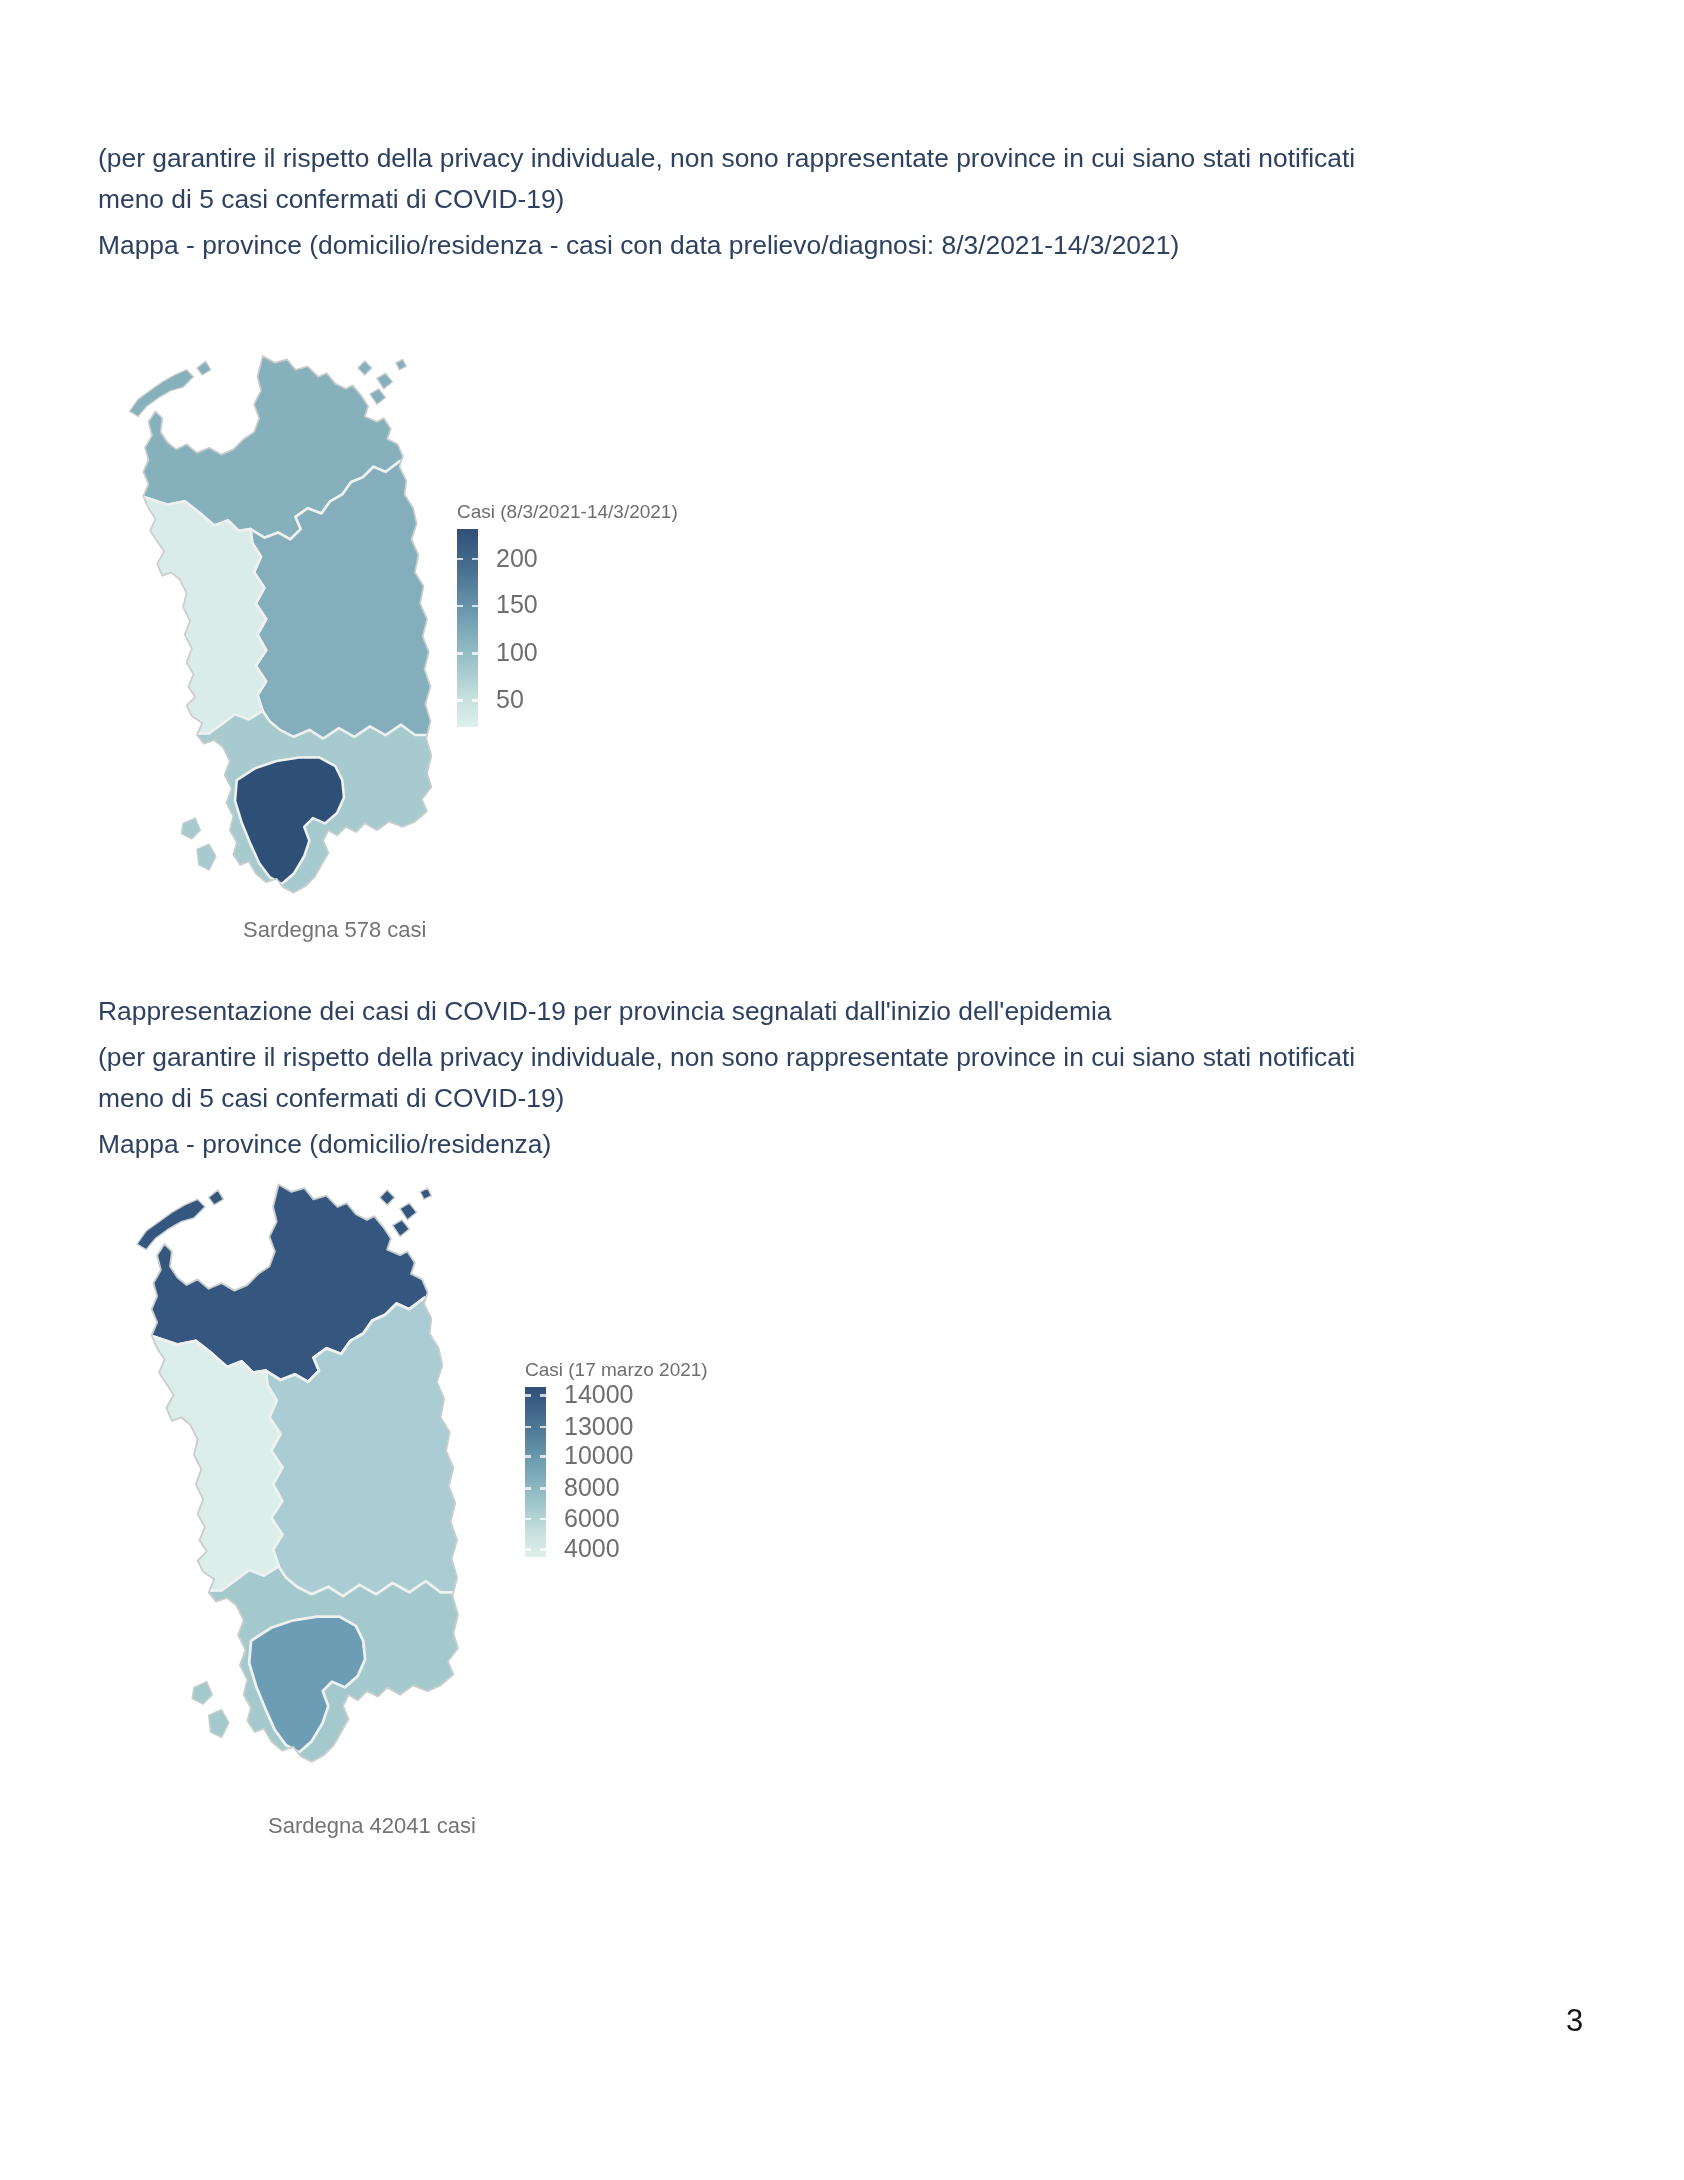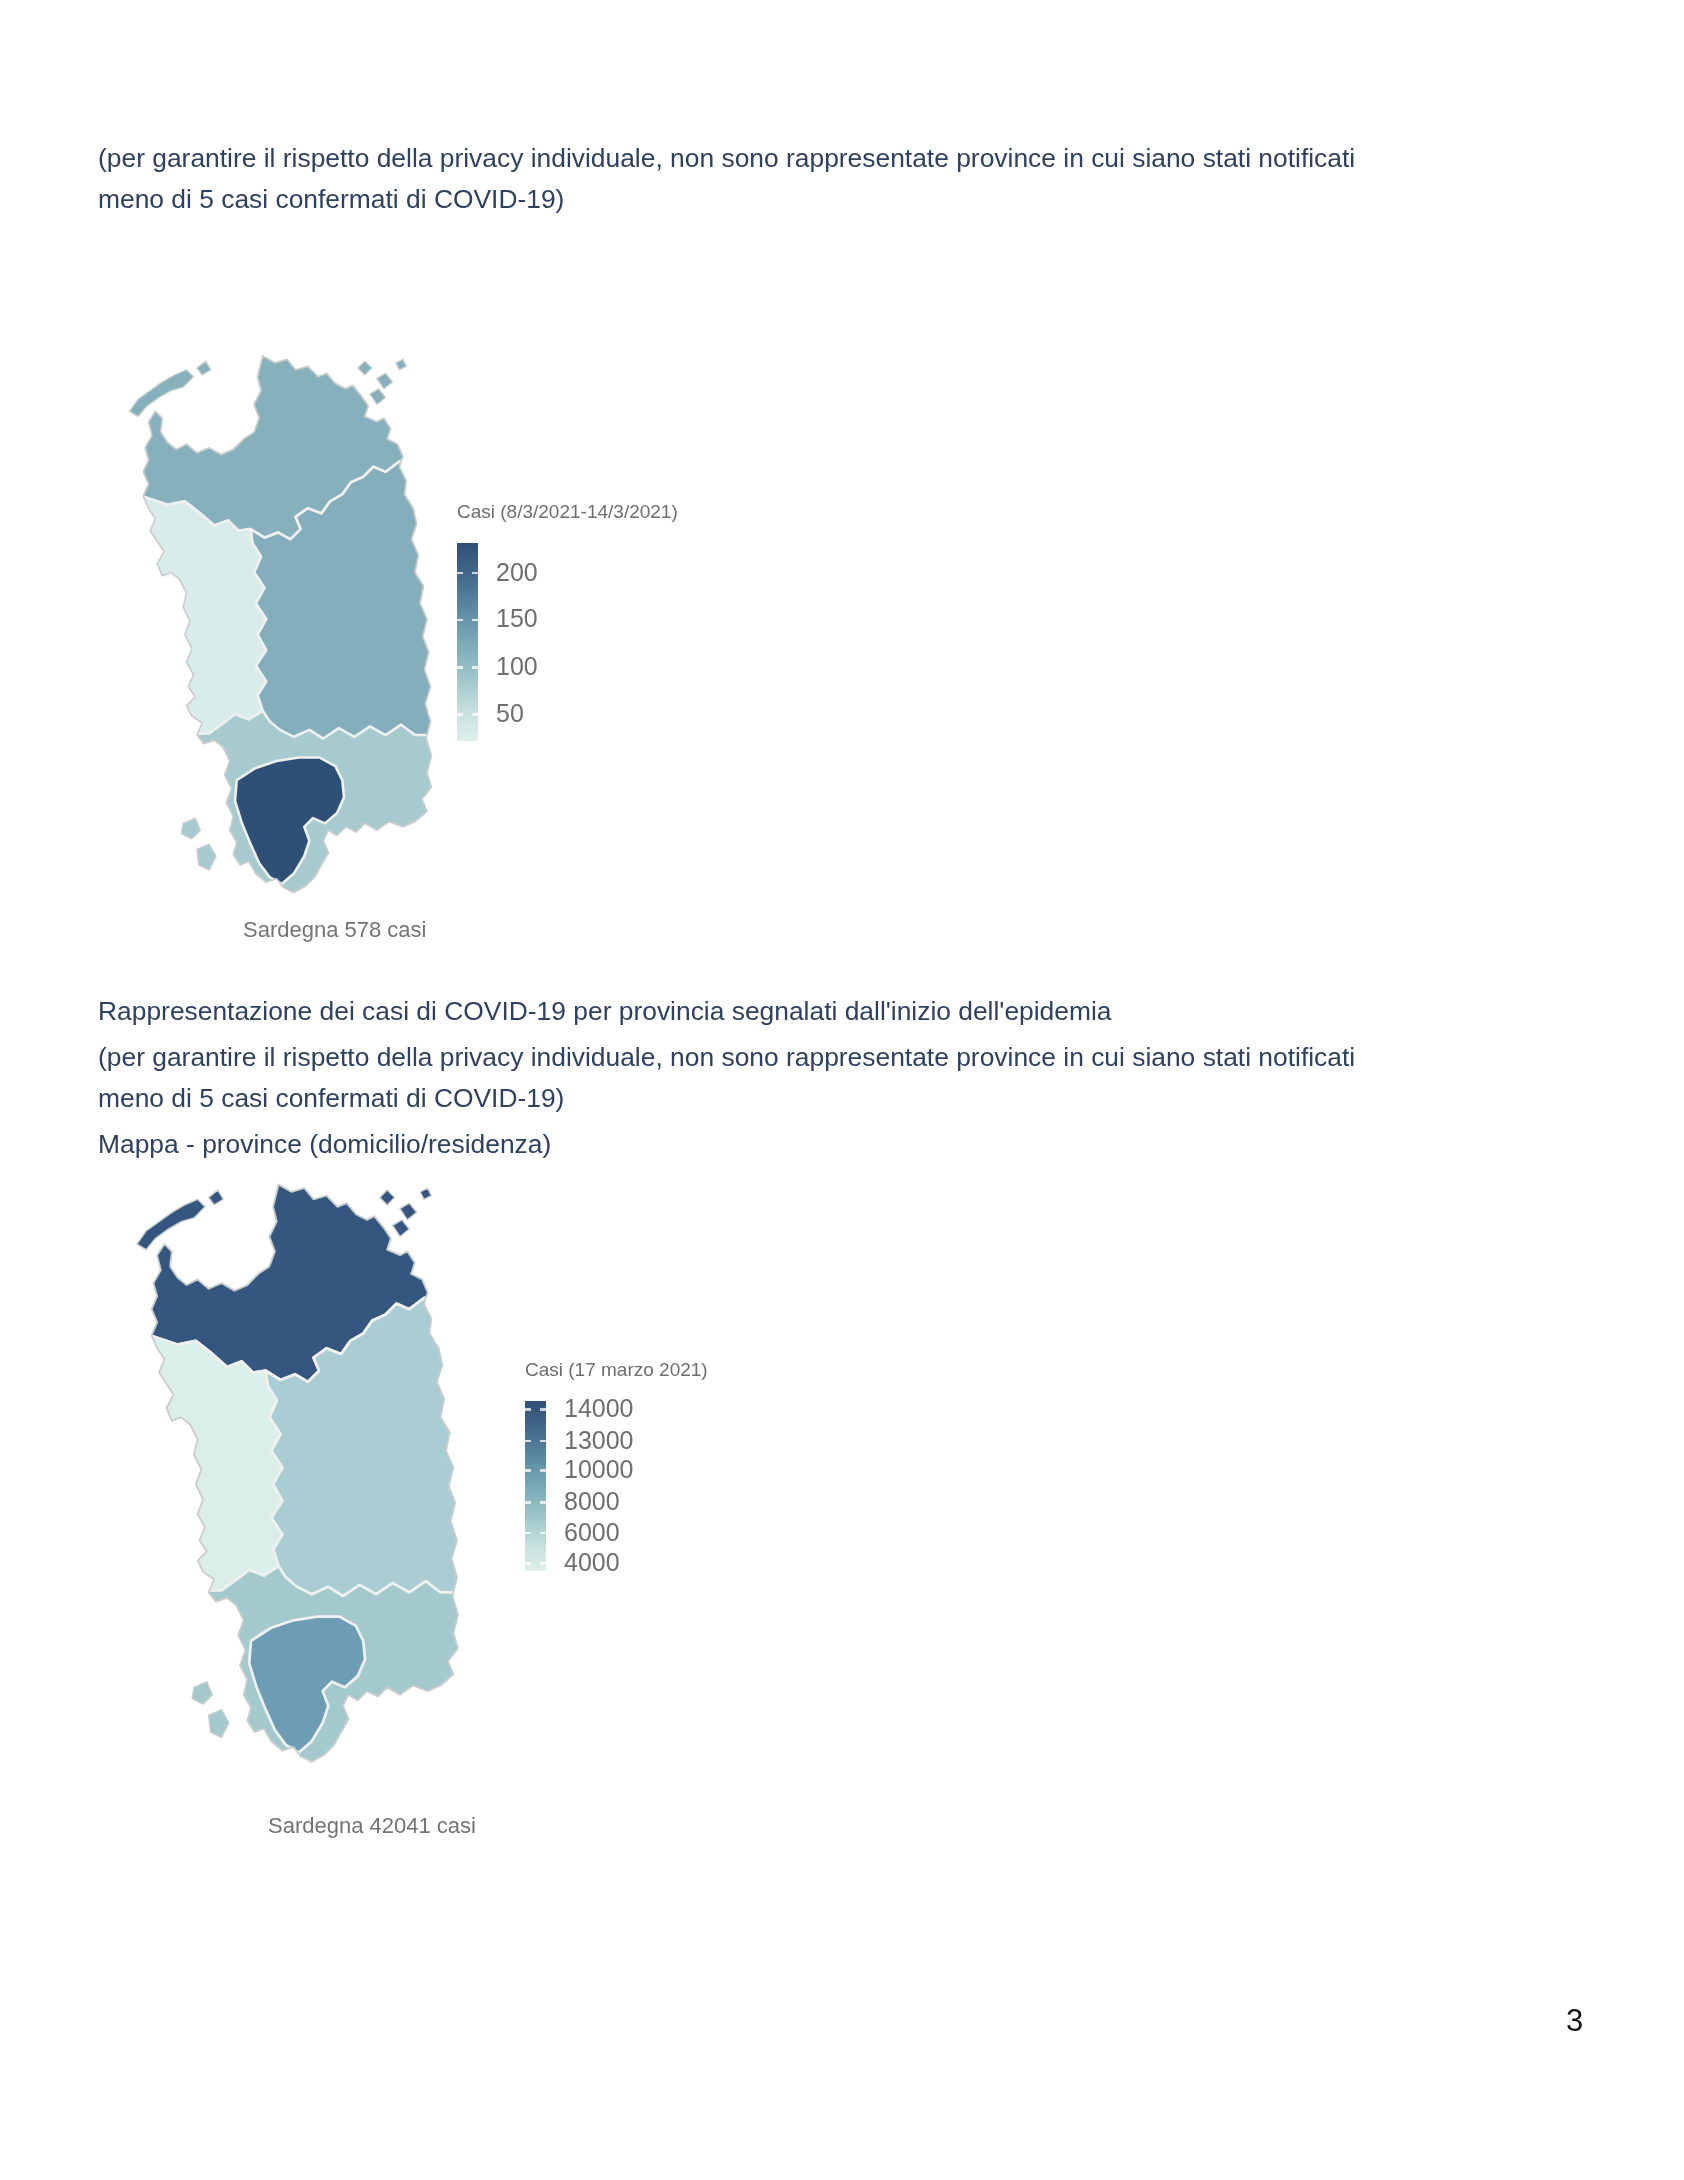--- a/index.html
+++ b/index.html
@@ -13,21 +13,21 @@
   .tb2{top:991px;}
 
   .map-svg{position:absolute;}
   .map1-svg{left:107px;top:349px;}
   .map2-svg{left:113px;top:1177px;}
 
   .legend{position:absolute;}
   .legend1{left:457px;top:496px;}
   .legend2{left:501px;top:1354px;padding-left:24px;}
   .legend-title{font-size:19px;line-height:31px;color:#6e6e6e;white-space:nowrap;}
-  .legend-bar{position:relative;width:21px;margin-top:16px;
+  .legend-bar{position:relative;width:21px;margin-top:2px;
       background:linear-gradient(180deg,#2f4f78 0%,#4a7392 22%,#70a0b2 45%,#9ec6ca 68%,#c8e1de 86%,#def0eb 100%);}
   .legend1 .legend-bar{height:198px;}
   .legend2 .legend-bar{height:170px;}
   .tick{position:absolute;left:0;width:100%;height:0;}
   .notch{position:absolute;top:-0.9px;height:2.6px;width:6px;background:rgba(255,255,255,0.75);}
   .nl{left:0;} .nr{right:0;}
   .tlabel{position:absolute;left:39px;top:0;transform:translateY(-52%);
       font-size:25px;color:#6e6e6e;white-space:nowrap;}
 
   .caption{position:absolute;font-size:22px;color:#737373;white-space:nowrap;}
@@ -36,20 +36,21 @@
 
   .page-number{position:absolute;left:1566px;top:2003px;font-size:31px;color:#141414;}
 </style>
 </head>
 <body>
 
 <div class="page">
 
   <div class="textblock tb1">
     <p><span>(per garantire il rispetto della privacy individuale, non sono rappresentate province in cui siano stati notificati</span><br><span>meno di 5 casi confermati di COVID-19)</span></p>
+    <p>Mappa - province (domicilio/residenza - casi con data prelievo/diagnosi: 8/3/2021-14/3/2021)</p>
   </div>
 
   <svg class="map-svg map1-svg" width="346" height="554" viewBox="0 0 400 640" preserveAspectRatio="none">
     <defs>
       <path id="p-island" d="M180,8 L194,16 L208,12 L218,24 L232,20 L244,32 L254,28 L264,40 L276,46 L284,42 L294,54 L302,66 L298,78 L312,84 L320,80 L328,92 L324,104 L336,110 L342,124 L338,136 L346,152 L344,168 L354,184 L358,202 L352,220 L360,238 L356,258 L366,274 L362,294 L370,312 L365,332 L372,350 L367,370 L374,390 L368,410 L374,430 L369,450 L375,470 L370,490 L375,506 L364,520 L370,534 L356,546 L342,552 L326,546 L312,556 L298,548 L288,558 L276,552 L266,562 L256,556 L250,568 L256,582 L248,596 L240,610 L230,620 L216,628 L204,622 L196,612 L184,616 L172,606 L164,592 L154,596 L146,584 L150,570 L142,556 L146,540 L138,524 L144,508 L136,492 L142,476 L134,460 L124,452 L112,456 L104,446 L110,432 L98,424 L92,412 L102,402 L94,390 L100,376 L92,362 L98,346 L90,330 L96,314 L88,298 L92,282 L84,266 L74,258 L64,262 L58,248 L66,234 L58,222 L50,210 L56,196 L48,184 L42,170 L48,156 L42,142 L48,128 L44,114 L52,100 L48,84 L56,72 L64,80 L62,96 L70,108 L80,116 L92,110 L104,120 L118,114 L132,122 L146,116 L158,104 L170,96 L176,80 L170,64 L178,48 L174,32 Z"></path>
       <path id="p-sassari" d="M0,0 L400,0 L400,130 L352,126 L338,130 L322,142 L308,136 L296,148 L282,154 L272,168 L258,176 L248,190 L232,184 L218,194 L224,208 L212,220 L198,212 L182,218 L166,208 L152,210 L140,198 L124,204 L108,190 L90,176 L70,180 L40,170 L0,166 Z"></path>
       <path id="p-nuoro" d="M166,208 L182,218 L198,212 L212,220 L224,208 L218,194 L232,184 L248,190 L258,176 L272,168 L282,154 L296,148 L308,136 L322,142 L338,130 L352,126 L400,130 L400,446 L356,446 L340,434 L322,446 L304,436 L286,448 L268,438 L250,450 L234,440 L216,448 L200,440 L188,430 L180,418 L174,400 L184,384 L172,366 L184,348 L174,330 L184,312 L172,294 L182,276 L170,258 L178,240 L168,224 Z"></path>
       <path id="p-oristano" d="M0,166 L40,170 L70,180 L90,176 L108,190 L124,204 L140,198 L152,210 L166,208 L168,224 L178,240 L170,258 L182,276 L172,294 L184,312 L174,330 L184,348 L172,366 L184,384 L174,400 L180,418 L164,428 L148,422 L132,434 L118,444 L0,446 Z"></path>
       <path id="p-cagliari" d="M150,498 L172,484 L196,476 L222,472 L246,472 L264,482 L272,498 L274,518 L266,536 L252,548 L238,542 L228,552 L234,568 L228,586 L216,606 L202,618 L188,610 L176,594 L166,572 L156,548 L148,522 Z"></path>
       <path id="p-isl-north" d="M26,72 L36,58 L50,48 L64,38 L78,30 L92,24 L100,32 L88,44 L74,48 L60,56 L46,66 L36,78 Z M104,22 L114,14 L120,24 L110,30 Z M290,22 L298,14 L306,22 L298,30 Z M312,34 L322,28 L330,38 L320,46 Z M304,52 L314,46 L322,56 L312,64 Z M334,16 L342,12 L346,20 L338,24 Z"></path>

